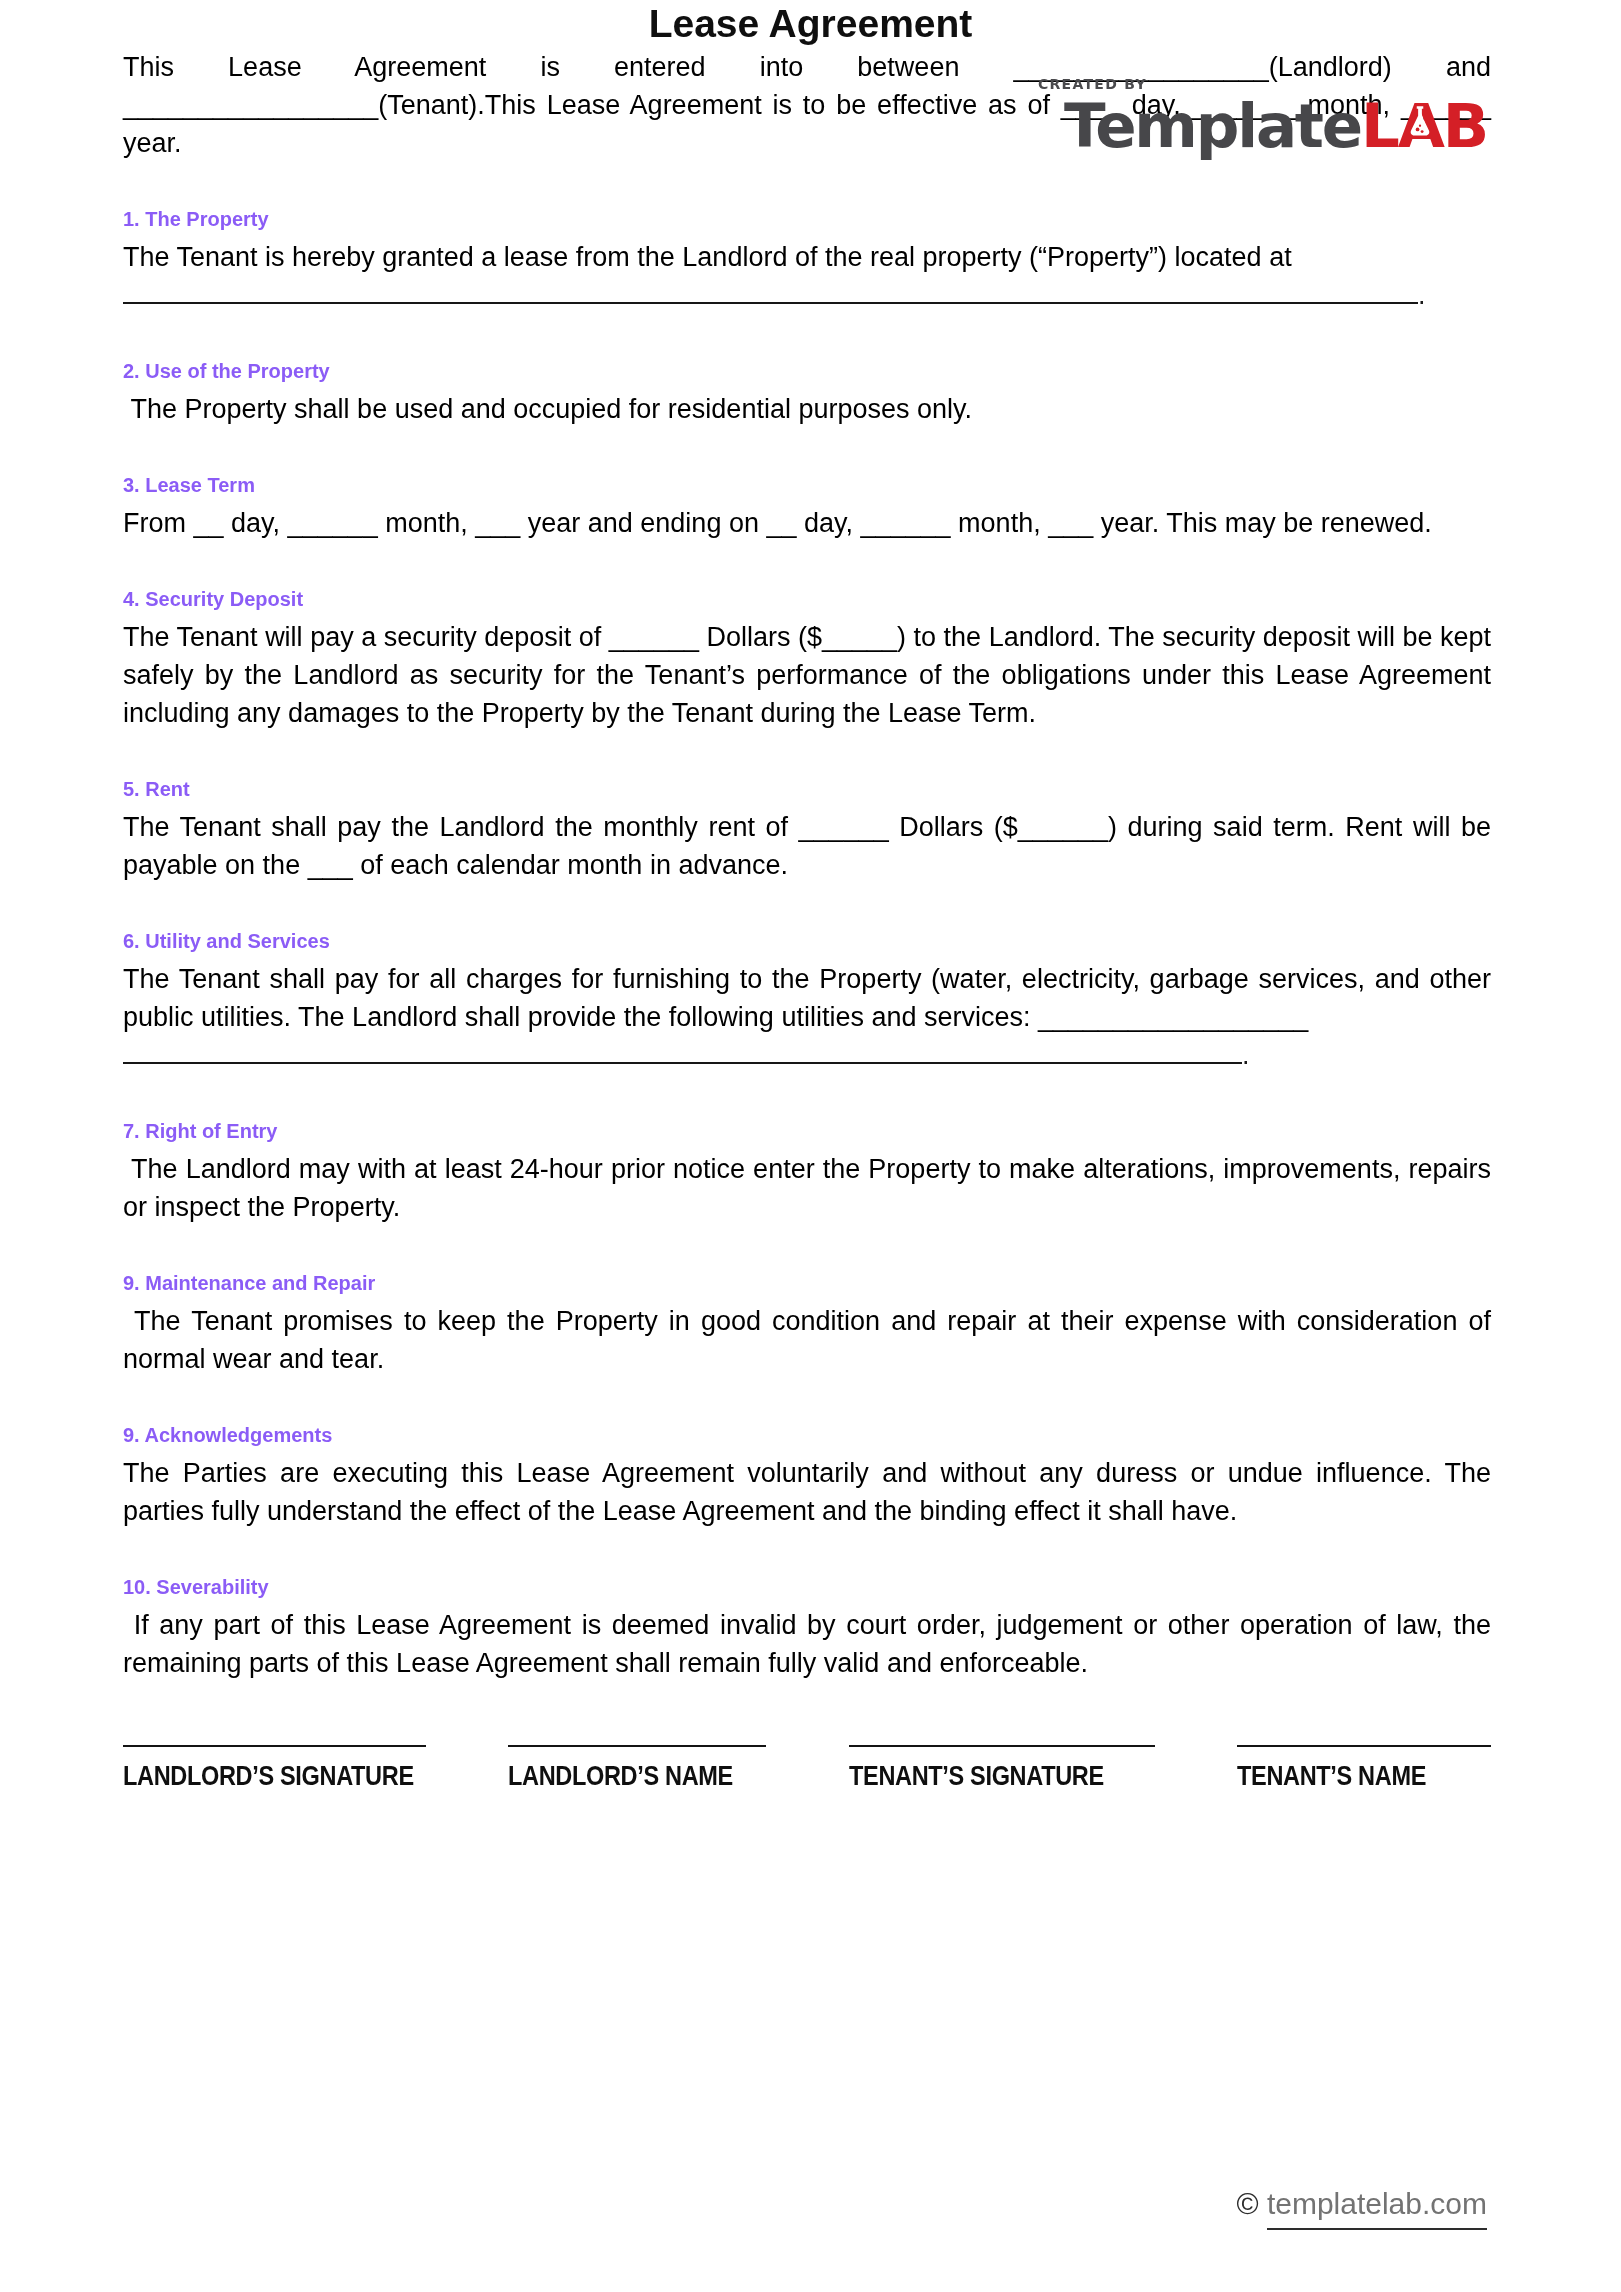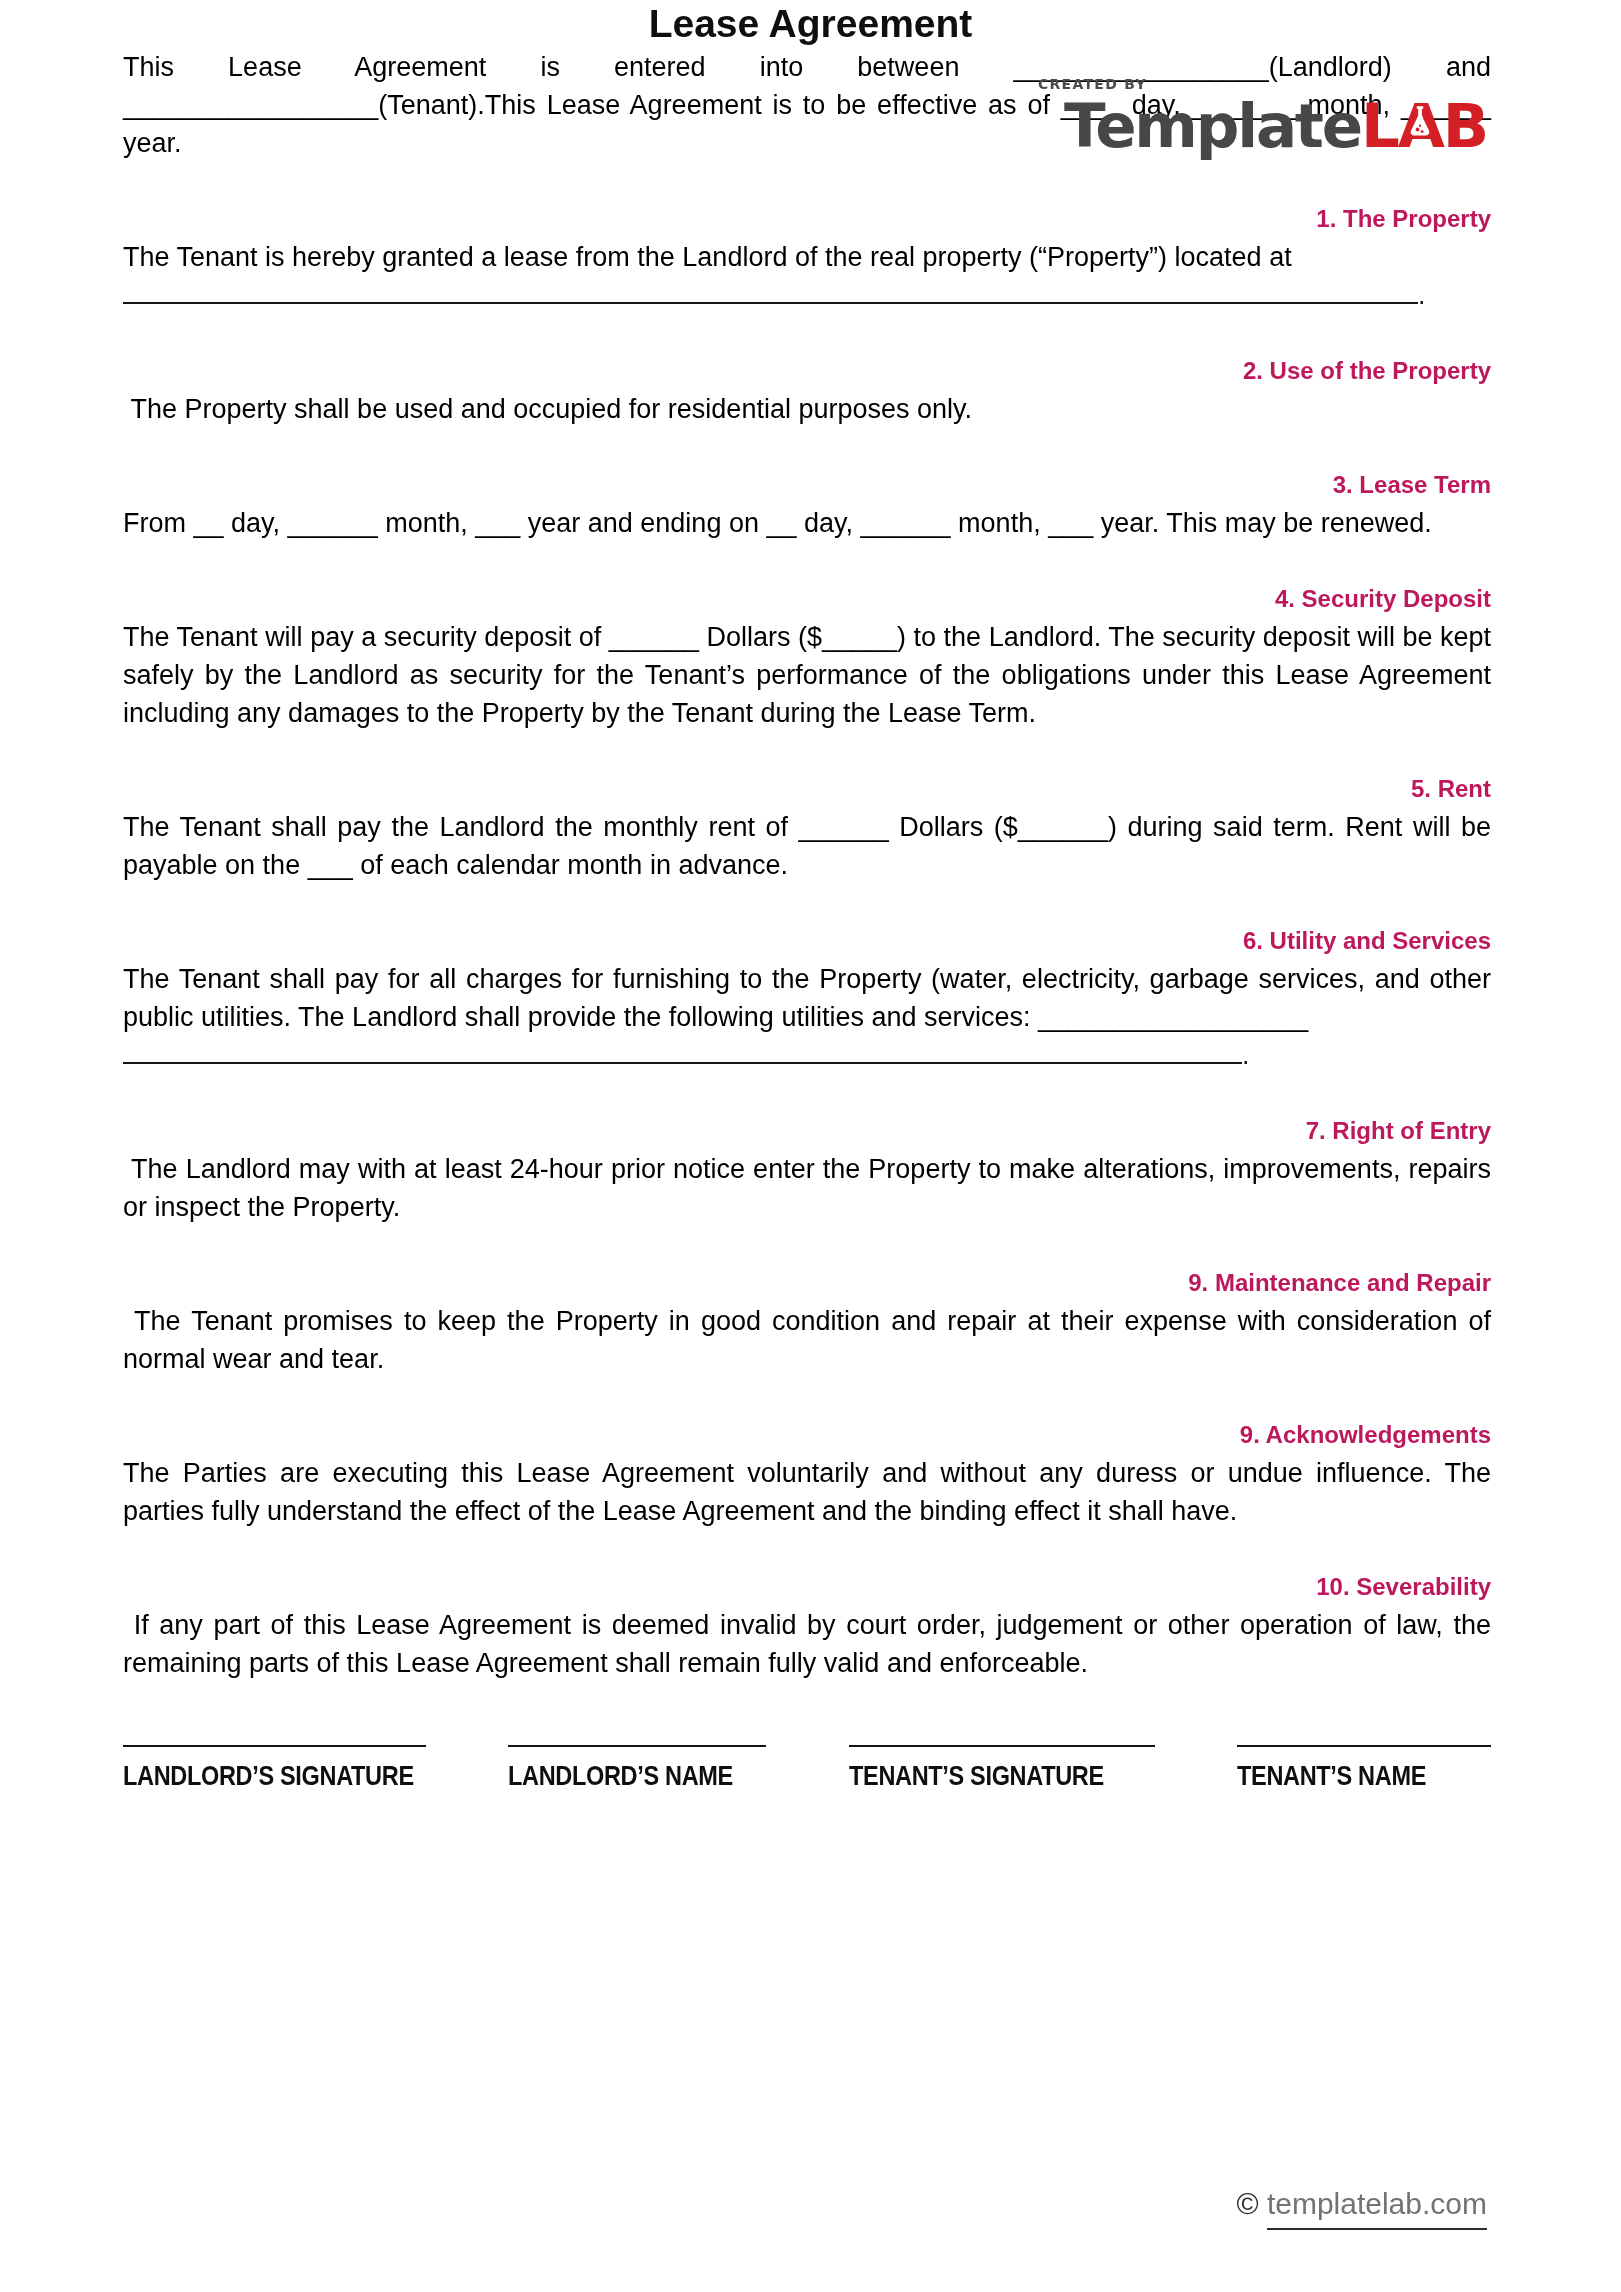--- a/index.html
+++ b/index.html
@@ -63,25 +63,24 @@
     margin: 0;
     font-size: 27px;
     line-height: 38px;
     text-align: justify;
     white-space: pre-wrap;
     color: #000000;
   }
   .section { margin-top: 38px; }
   h2.heading {
     margin: 0;
-    font-size: 24px;
+    font-size: 20px;
     font-weight: bold;
     line-height: 38px;
-    color: #be185d;
-    text-align: right;
+    color: #8b5cf6;
   }
   .line-row {
     font-size: 27px;
     line-height: 38px;
     white-space: nowrap;
   }
   .blank-rule {
     display: inline-block;
     border-bottom: 2.7px solid #161616;
     height: 27px;

